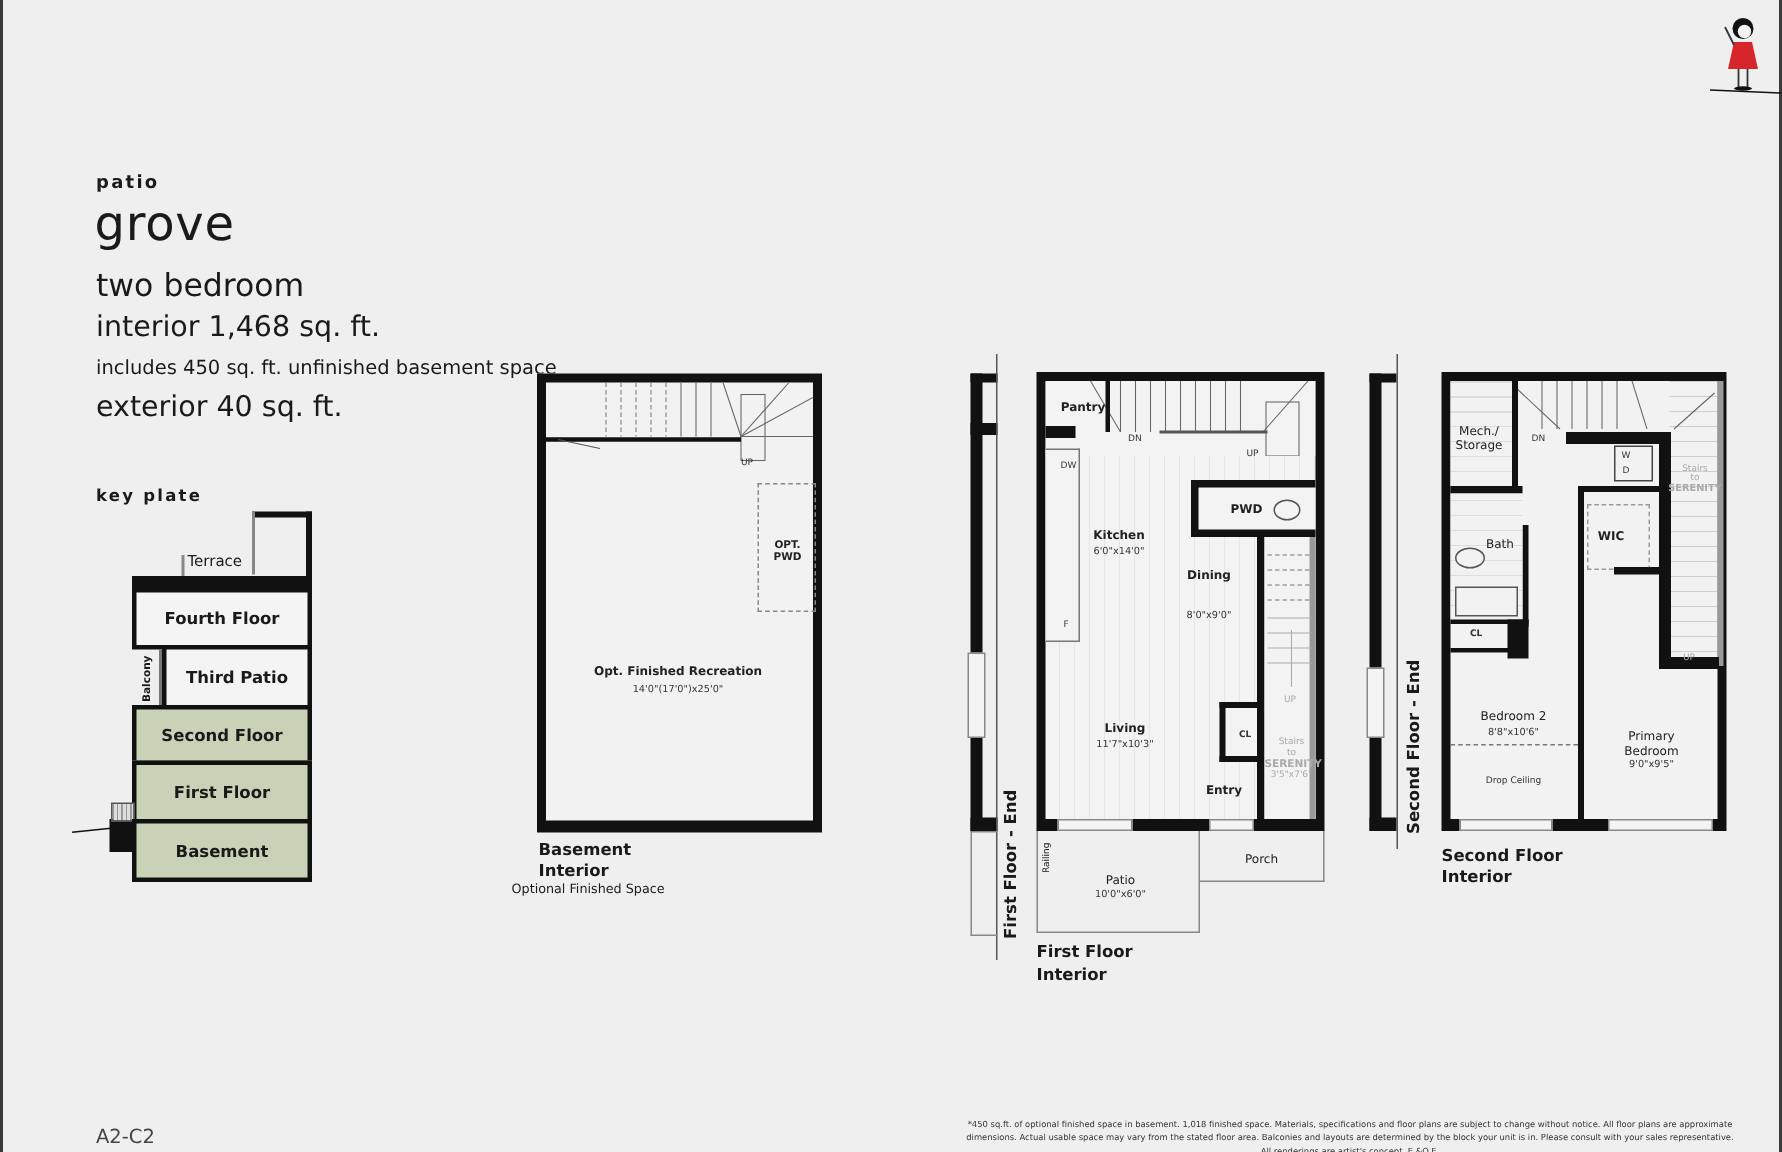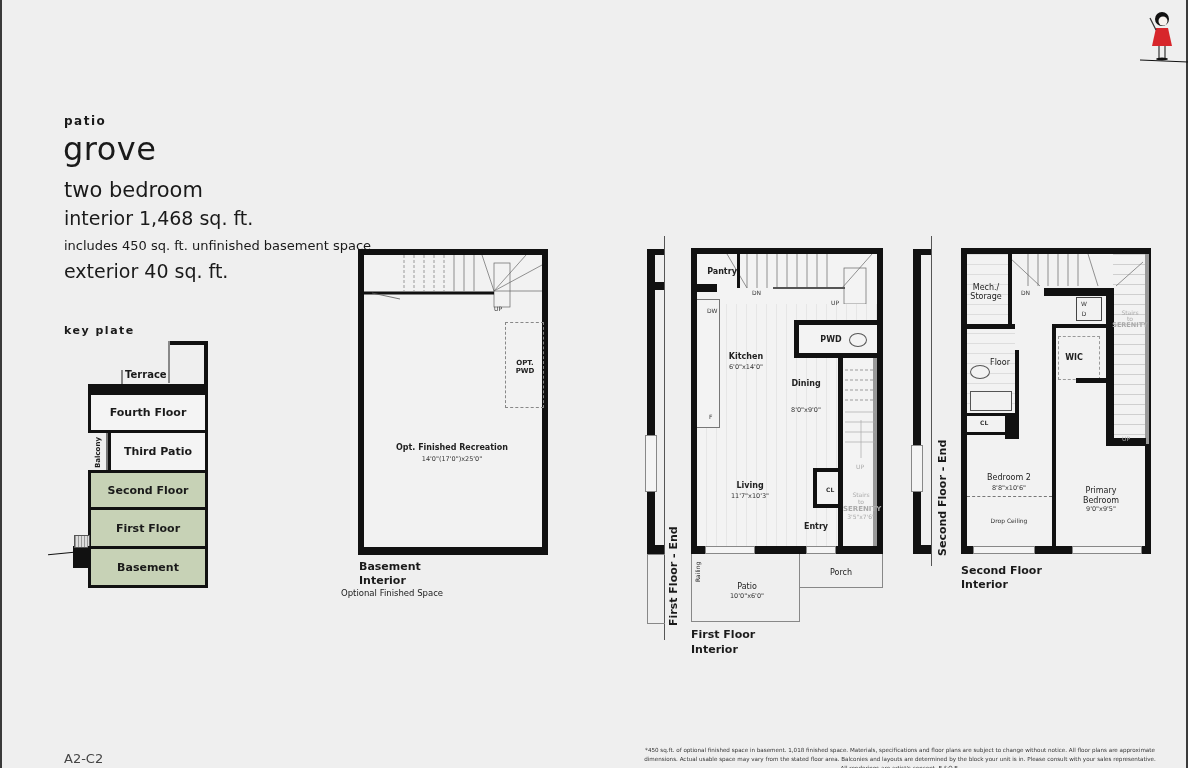--- a/index.html
+++ b/index.html
@@ -60,21 +60,21 @@
 <div class="abs line2">interior 1,468 sq. ft.</div>
 <div class="abs line3">includes 450 sq. ft. unfinished basement space</div>
 <div class="abs line4">exterior 40 sq. ft.</div>
 <div class="abs keyplate-label">key plate</div>
 
 <div>
   <div class="wall" style="left:168px;top:341px;width:40px;height:4px"></div>
   <div class="wall" style="left:204px;top:341px;width:4px;height:50px"></div>
   <div class="wall" style="left:168px;top:341px;width:2px;height:42px;background:#888"></div>
   <div class="wall" style="left:121px;top:370px;width:2px;height:16px;background:#888"></div>
-  <div class="abs" style="left:125px;top:369px;font-size:10px;font-weight:bold">Terrace</div>
+  <div class="abs" style="left:125px;top:369px;font-size:10px;font-weight:normal">Terrace</div>
   <div class="wall" style="left:88px;top:384px;width:120px;height:10px"></div>
   <div class="kp white" style="left:88px;top:392px;width:120px;height:41px">Fourth Floor</div>
   <div class="abs" style="left:94px;top:468px;transform:rotate(-90deg);transform-origin:left top;font-size:7px;font-weight:bold">Balcony</div>
   <div class="wall" style="left:106px;top:433px;width:3px;height:38px;background:#777"></div>
   <div class="kp white" style="left:108px;top:430px;width:100px;height:43px;border-left-width:3px">Third Patio</div>
   <div class="kp green" style="left:88px;top:470px;width:120px;height:40px">Second Floor</div>
   <div class="kp green" style="left:88px;top:507px;width:120px;height:42px">First Floor</div>
   <div class="wall" style="left:73px;top:546px;width:18px;height:22px"></div>
   <div class="abs" style="left:74px;top:535px;width:14px;height:11px;border:1px solid #555;background:repeating-linear-gradient(90deg,#999 0 1px,#ddd 1px 3px)"></div>
   <div class="abs" style="left:48px;top:553px;width:26px;height:1px;background:#111;transform:rotate(-6deg)"></div>
@@ -247,21 +247,21 @@
   <div class="dim faint" style="left:1114px;top:309px;width:32px;font-size:6px">Stairs</div>
   <div class="dim faint" style="left:1114px;top:315px;width:32px;font-size:6px">to</div>
   <div class="dim faint" style="left:1110px;top:321px;width:40px;font-size:6.5px;font-weight:bold">SERENITY</div>
   <div class="dim faint" style="left:1122px;top:435px;font-size:6px">UP</div>
 
   <div class="wall" style="left:967px;top:324px;width:48px;height:5px"></div>
   <div class="wall" style="left:1015px;top:350px;width:4px;height:68px"></div>
   <div class="abs" style="left:967px;top:329px;width:48px;height:84px;background:repeating-linear-gradient(0deg,#f2f2f2 0 9px,#ddd 9px 10px)"></div>
   <div class="abs" style="left:970px;top:391px;width:40px;height:18px;border:1px solid #555;background:#f2f2f2"></div>
   <div class="abs" style="left:970px;top:365px;width:18px;height:12px;border:1px solid #555;border-radius:50%;background:#f2f2f2"></div>
-  <div class="room-label" style="left:987px;top:359px;width:26px;font-weight:normal">Floor</div>
+  <div class="room-label" style="left:987px;top:359px;width:26px;font-weight:normal">Bath</div>
   <div class="wall" style="left:967px;top:413px;width:52px;height:3px"></div>
   <div class="dim" style="left:980px;top:419px;font-size:6px;font-weight:bold">CL</div>
   <div class="wall" style="left:1005px;top:413px;width:14px;height:26px"></div>
   <div class="wall" style="left:967px;top:432px;width:40px;height:3px"></div>
 
   <div class="wall" style="left:1052px;top:324px;width:4px;height:230px"></div>
   <div class="wall" style="left:1052px;top:324px;width:54px;height:4px"></div>
   <div class="abs" style="left:1058px;top:336px;width:40px;height:42px;border:1px dashed #999"></div>
   <div class="room-label" style="left:1062px;top:354px;width:24px;font-weight:bold">WIC</div>
   <div class="wall" style="left:1076px;top:378px;width:32px;height:5px"></div>

